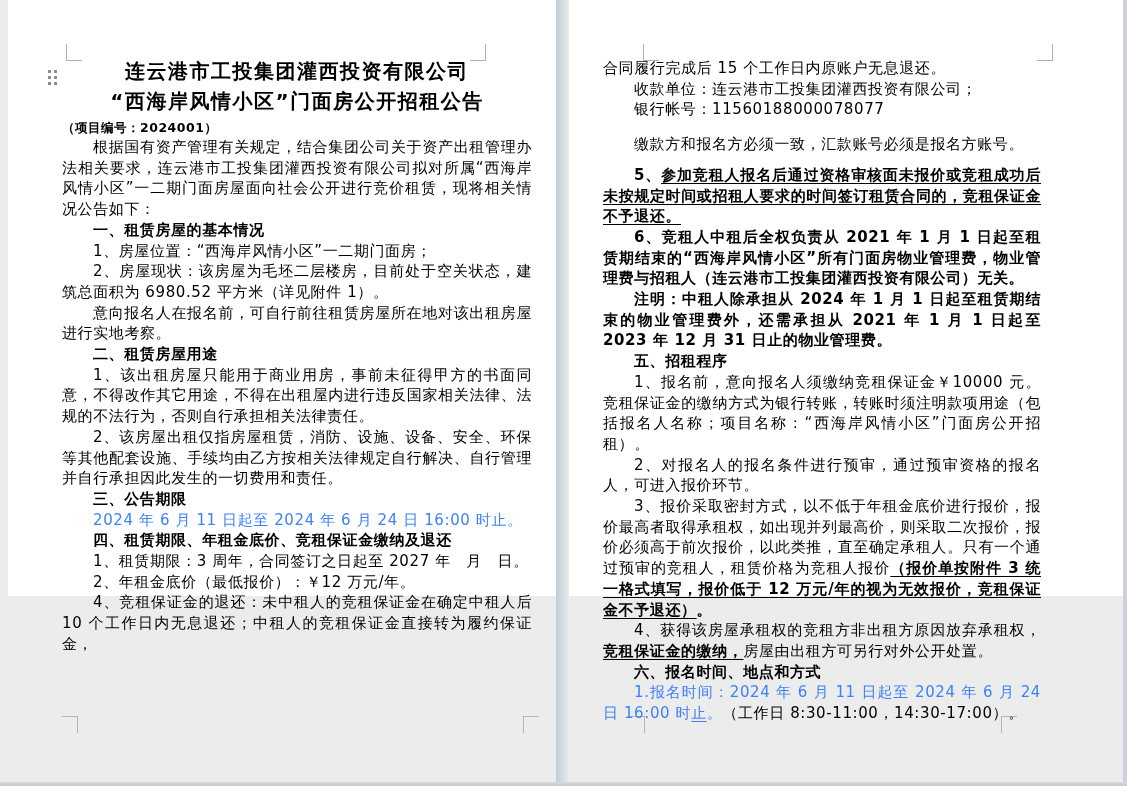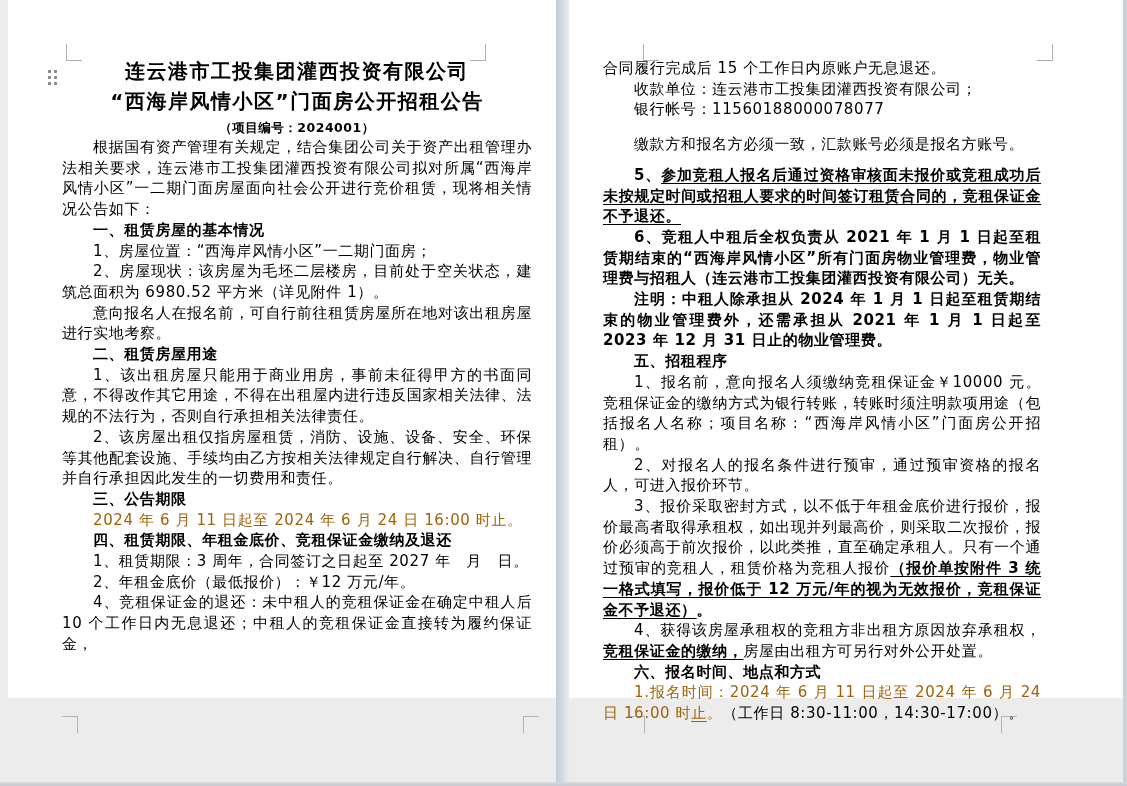--- a/index.html
+++ b/index.html
@@ -1,41 +1,41 @@
 <!DOCTYPE html>
 <html><head>
 <meta charset="utf-8">
 <style>
   html,body{margin:0;padding:0;background:#ececec;}
   .canvas{position:relative;width:1127px;height:786px;overflow:hidden;background:#ececec;
           font-family:"DejaVu Sans",sans-serif;}
-  .page{position:absolute;top:0;height:698px;background:#ffffff;}
+  .page{position:absolute;top:0;height:596px;background:#ffffff;}
   #page-1{left:8px;width:548px;}
   #page-2{left:569px;width:554px;}
   .page-gap{position:absolute;left:556px;top:0;width:13px;height:782px;
             background:linear-gradient(90deg,#c3ccd3,#e9eced);}
   .right-strip{position:absolute;left:1123px;top:0;width:4px;height:786px;background:#cbd3da;}
   .bottom-strip{position:absolute;left:0;top:782px;width:1127px;height:4px;
             background:linear-gradient(180deg,#d6dade,#c6cbd0);}
   .content{position:absolute;color:#000;}
   #page-1 .content{left:54px;top:56px;width:470px;}
   #page-2 .content{left:34px;top:58px;width:438px;}
   .content p{margin:0;font-size:15px;line-height:20.7px;letter-spacing:0.6px;
              text-align:justify;word-break:break-word;}
   p.title{font-size:20px;font-weight:bold;text-align:center;line-height:30px;
           letter-spacing:1.5px;text-indent:0;}
-  p.subtitle{font-size:12.5px;font-weight:bold;text-align:center;line-height:18px;
+  p.subtitle{font-size:12.5px;font-weight:bold;text-align:left;line-height:18px;
           margin-top:3px;letter-spacing:0.5px;}
   p.heading{font-weight:bold;}
   p.heading,p.para{text-indent:31px;}
   p.cont{text-indent:0;}
   .spacer{width:100%;}
   .run.b{font-weight:bold;}
   .run.u{text-decoration:underline;text-underline-offset:3px;}
-  .run.blue{color:#a16207;}
+  .run.blue{color:#3b82f6;}
   
   .mark{position:absolute;width:15px;height:16px;}
   .mark.tl{border-left:1px solid #b0b0b0;border-bottom:1px solid #b0b0b0;}
   .mark.tr{border-right:1px solid #b0b0b0;border-bottom:1px solid #b0b0b0;}
   .mark.bl{border-right:1px solid #b4b4b4;border-top:1px solid #b4b4b4;}
   .mark.br{border-left:1px solid #b4b4b4;border-top:1px solid #b4b4b4;}
   
   .drag-handle{position:absolute;left:40px;top:70px;display:grid;
                grid-template-columns:4px 4px;grid-template-rows:4px 4px 4px;gap:2px;}
   .drag-handle span{width:3px;height:3px;background:#8d8d8d;}

